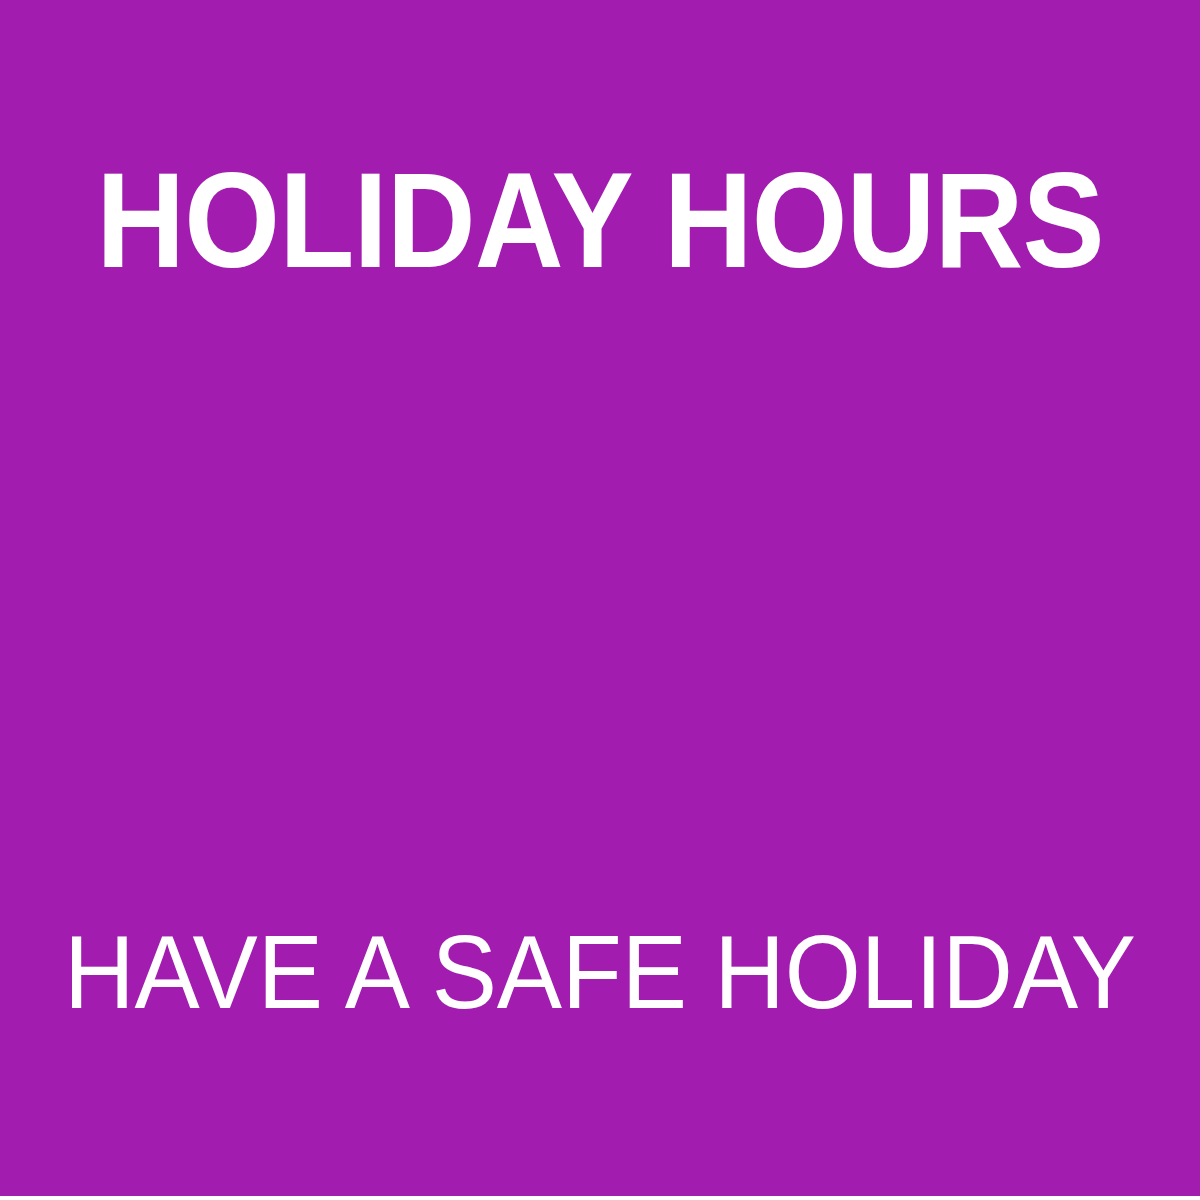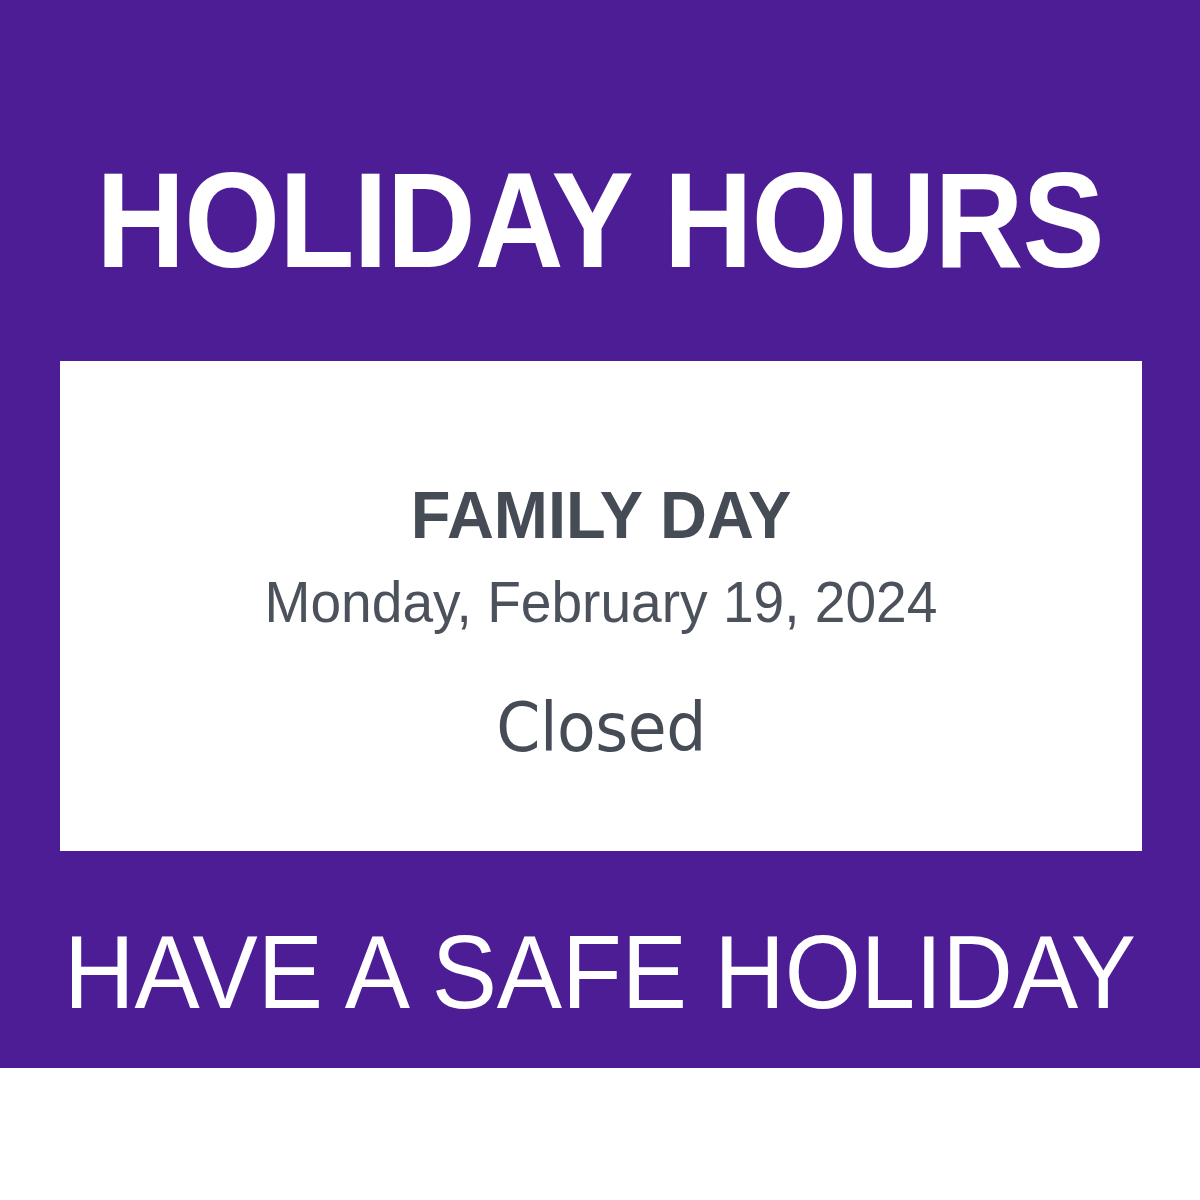--- a/index.html
+++ b/index.html
@@ -5,23 +5,23 @@
 <style>
   html, body {
     margin: 0;
     padding: 0;
     background: #ffffff;
   }
 
   #poster {
     position: relative;
     width: 1200px;
-    height: 1068px;
+    height: 1196px;
     overflow: hidden;
-    background: #4c1d95;
+    background: #a21caf;
     font-family: "Liberation Sans", "DejaVu Sans", sans-serif;
     text-decoration: underline;
     -webkit-font-smoothing: antialiased;
   }
 
   
   .poster-heading {
     position: absolute;
     left: 0;
     top: 150px;
@@ -134,27 +134,16 @@
     text-transform: uppercase;
   }
 </style>
 </head>
 <body>
 
 <div id="poster">
 
   <div class="poster-heading">HOLIDAY HOURS</div>
 
-  <div class="detail-card">
-    <div class="card-inner">
-
-      <div class="holiday-name">FAMILY DAY</div>
-
-      <div class="holiday-date">Monday, February 19, 2024</div>
-
-      <div class="holiday-status">Closed</div>
-
-    </div>
-  </div>
 
   <div class="poster-footer">HAVE A SAFE HOLIDAY</div>
 
 </div>
 
 </body></html>

